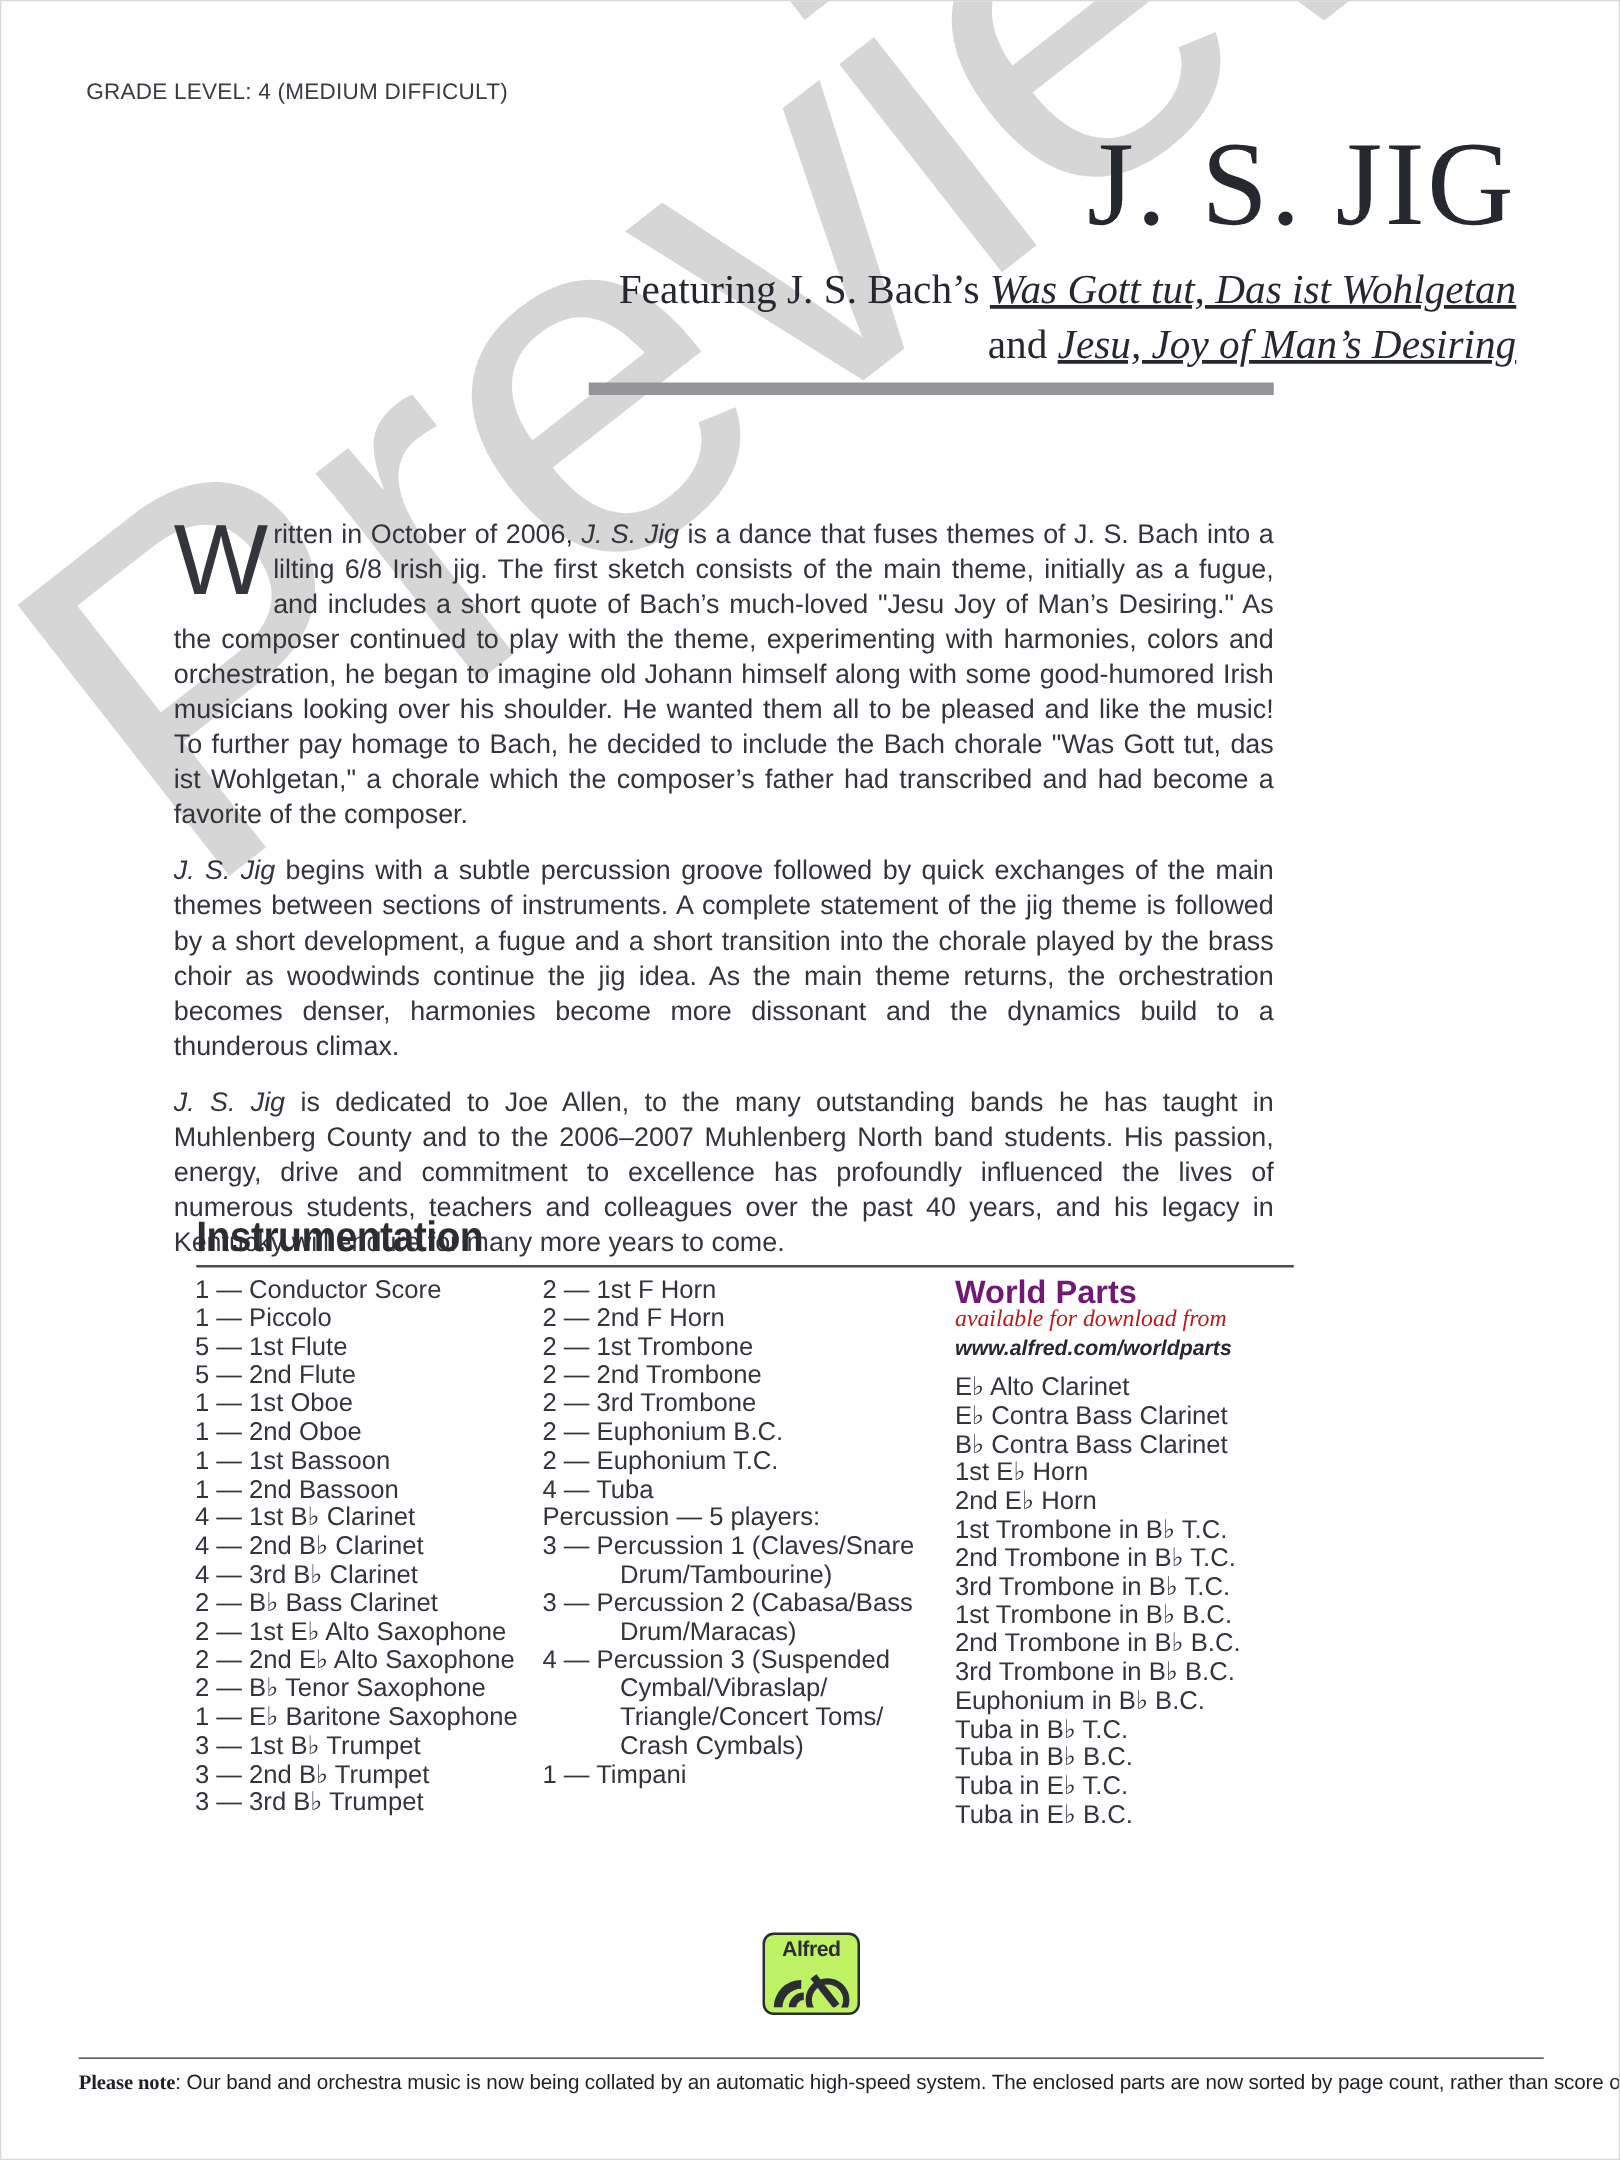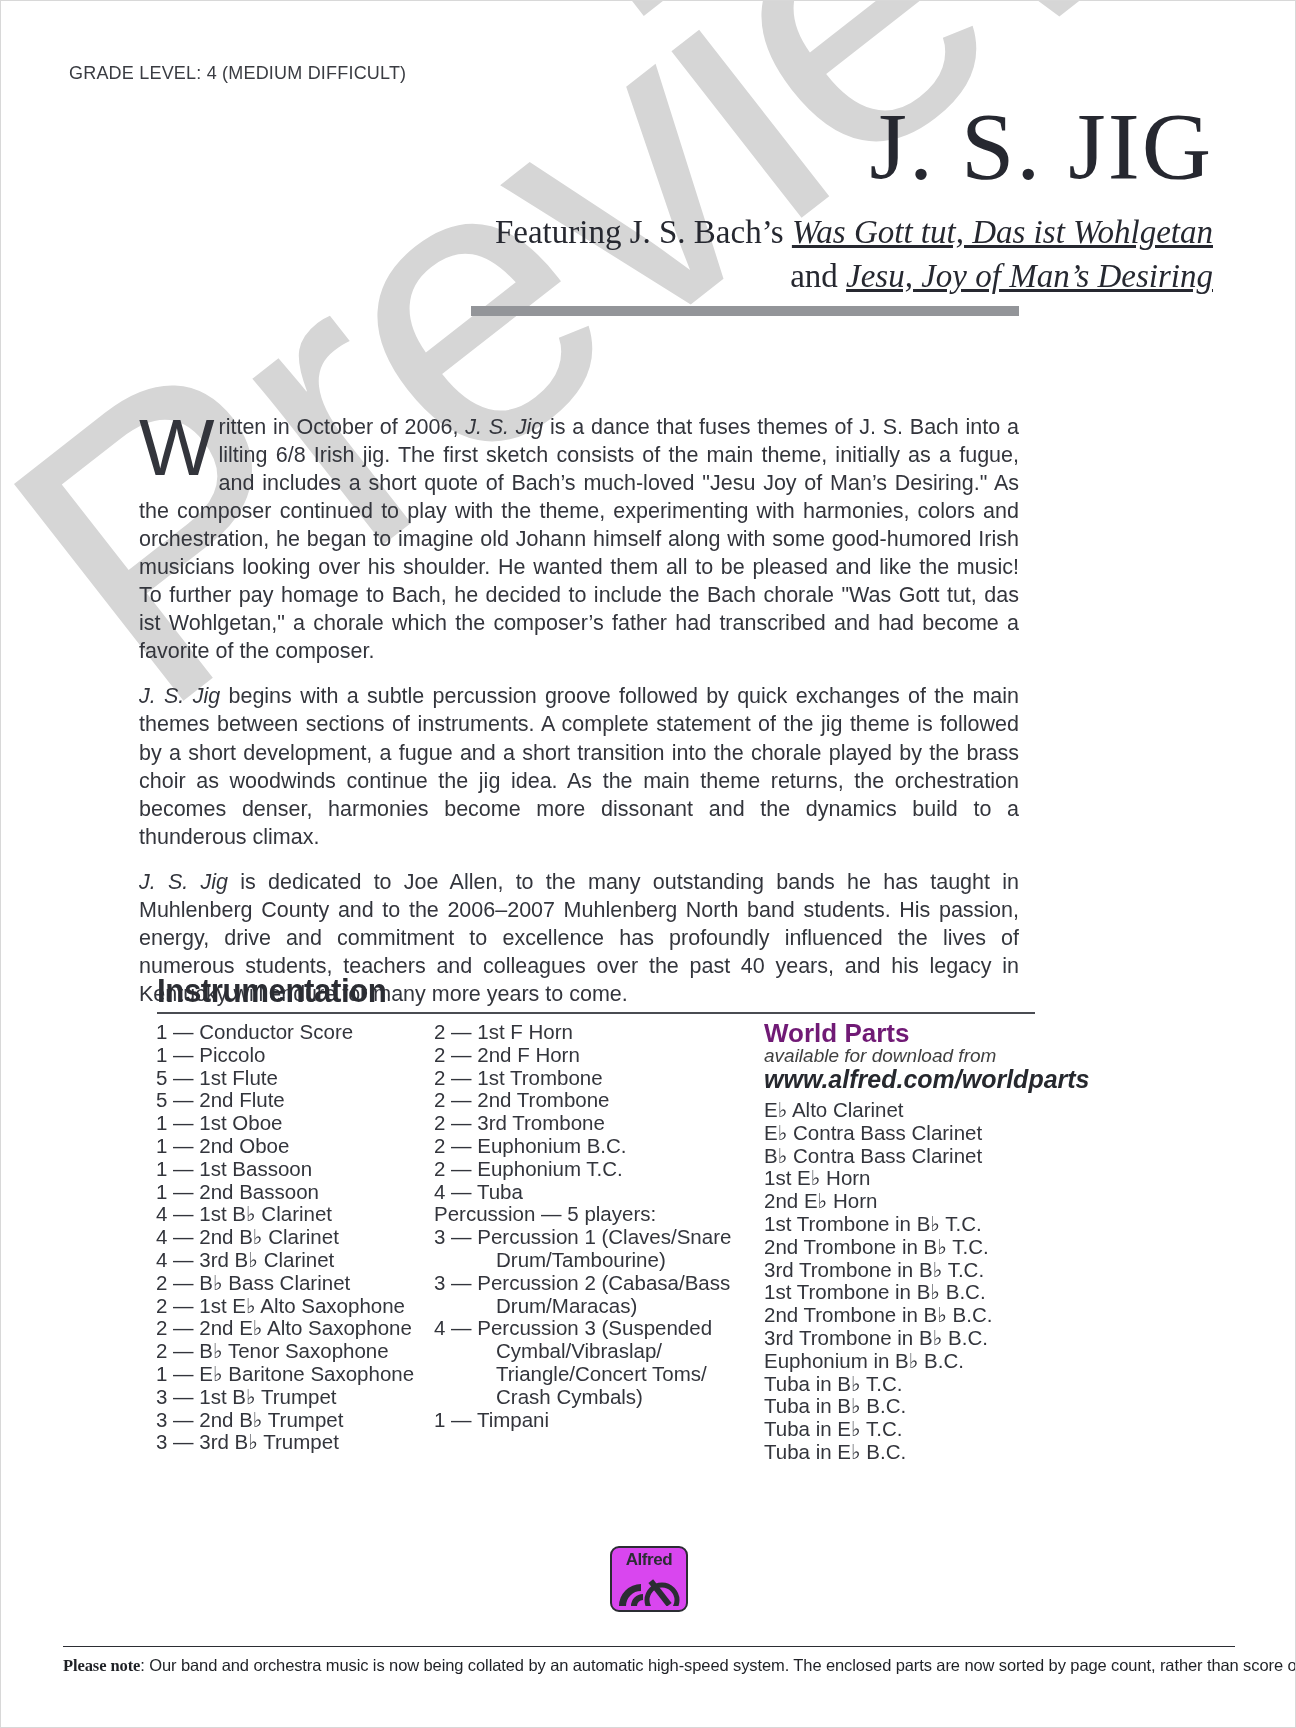--- a/index.html
+++ b/index.html
@@ -191,31 +191,31 @@
   }
 
   .wp-title {
     font-family: "Liberation Sans", sans-serif;
     font-weight: bold;
     font-size: 26px;
     color: #701a75;
     line-height: 24px;
   }
   .wp-sub {
-    font-family: Liberation Sans, sans-serif;
+    font-family: Liberation Serif, serif;
     font-style: italic;
     font-size: 19px;
-    color: #404040;
+    color: #b91c1c;
     line-height: 22px;
   }
   .wp-url {
     font-family: "Liberation Sans", sans-serif;
     font-style: italic;
     font-weight: bold;
-    font-size: 25px;
+    font-size: 17px;
     color: #26282e;
     line-height: 24px;
     white-space: nowrap;
   }
   .wp-item {
     font-family: "Liberation Sans", sans-serif;
     font-size: 20.5px;
     line-height: 22.8px;
     color: #33353c;
     white-space: nowrap;
@@ -229,21 +229,21 @@
     top: 1545px;
     width: 1296px;
     text-align: center;
   }
   .alfred-logo {
     display: inline-block;
     width: 74px;
     height: 62px;
     border: 2.5px solid #2b2d33;
     border-radius: 9px;
-    background: #d946ef;
+    background: #bef264;
     position: relative;
     overflow: hidden;
     text-align: center;
   }
   .alfred-word {
     font-family: "Liberation Sans", sans-serif;
     font-weight: bold;
     font-size: 17px;
     letter-spacing: -0.4px;
     color: #2b2d33;

